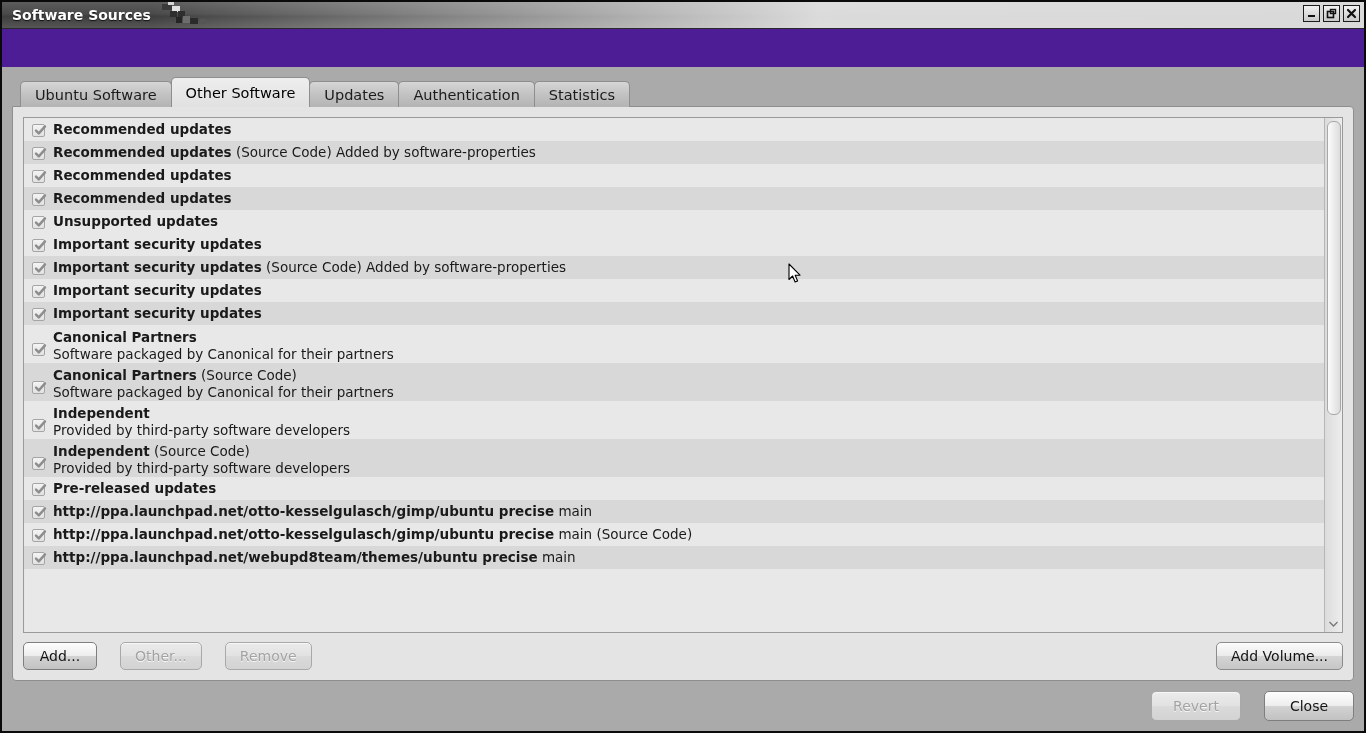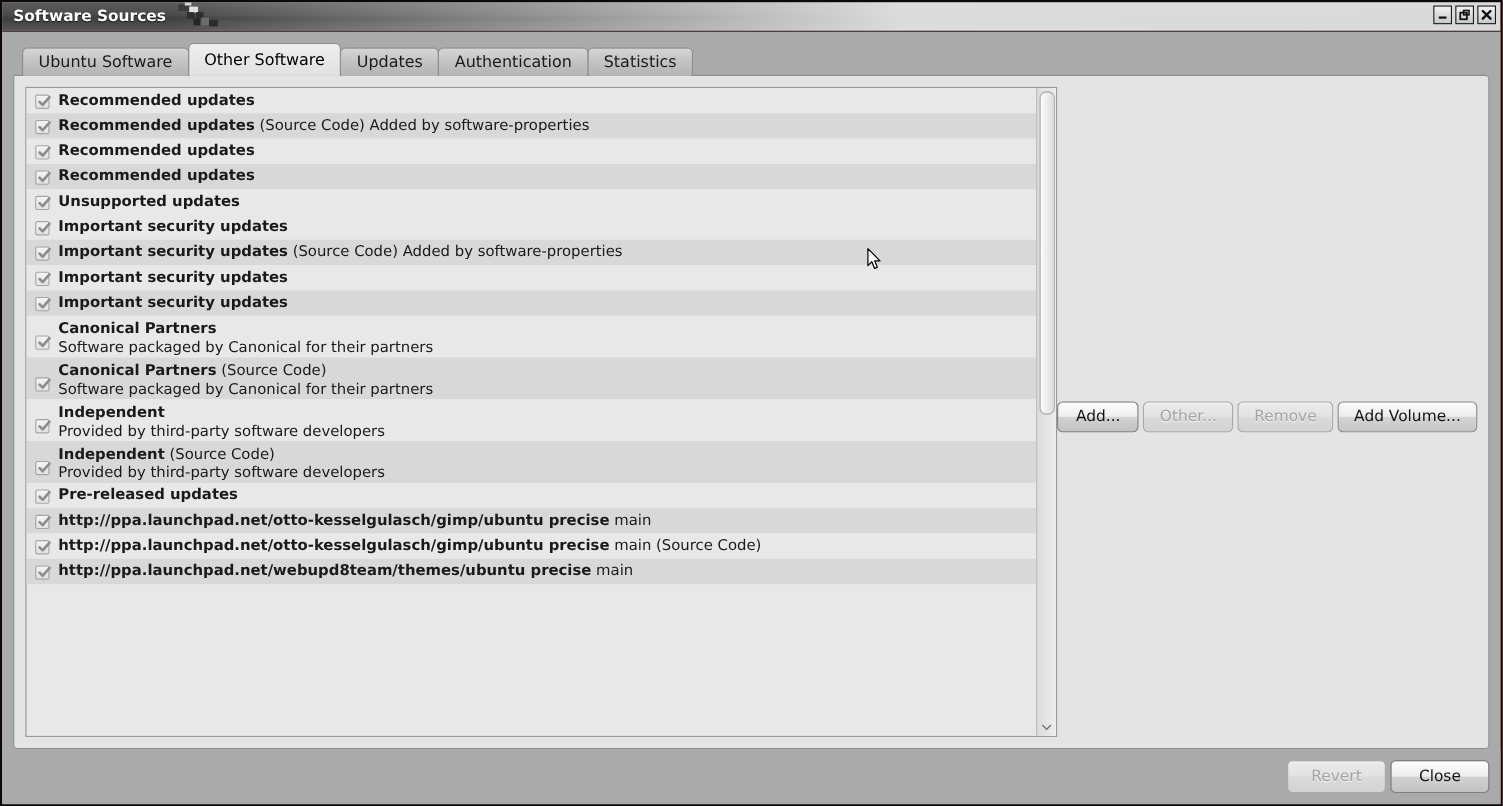--- a/index.html
+++ b/index.html
@@ -16,23 +16,24 @@
   }
 
   
   .window {
     position: absolute;
     left: 0; top: 0;
     width: 1366px;
     height: 733px;
     box-sizing: border-box;
     border: 2px solid #0a0a0a;
-    background: #fca5a5;
+    background: #4c1d95;
     display: flex;
     flex-direction: column;
+    gap: 38px;
   }
 
   
   .titlebar {
     position: relative;
     height: 26px;
     flex: 0 0 26px;
     background: linear-gradient(to bottom, #5c5c5c 0%, #4a4a4a 45%, #3e3e3e 55%, #565656 100%);
     border-bottom: 1px solid #2a2a2a;
     display: flex;
@@ -138,21 +139,21 @@
     z-index: 3;
     color: #000;
   }
   .tabpage {
     flex: 1 1 auto;
     background: #e4e4e4;
     border: 1px solid #8e8e8e;
     border-radius: 0 4px 4px 4px;
     margin-top: -1px;
     display: flex;
-    flex-direction: row;
+    flex-direction: column;
     padding: 10px;
     box-sizing: border-box;
     min-height: 0;
   }
 
   
   .list-wrap {
     flex: 1 1 auto;
     display: flex;
     border: 1px solid #9a9a9a;
@@ -245,21 +246,21 @@
     align-items: center;
     padding-top: 9px;
   }
   .actions .spacer { flex: 1 1 auto; }
 
   .btn {
     box-sizing: border-box;
     height: 28px;
     min-width: 74px;
     padding: 0 14px;
-    margin-right: 4px;
+    margin-right: 23px;
     border: 1px solid #8c8c8c;
     border-radius: 5px;
     background: linear-gradient(to bottom, #fbfbfb 0%, #ececec 48%, #d4d4d4 52%, #c6c6c6 100%);
     font-family: "DejaVu Sans", "Liberation Sans", sans-serif;
     font-size: 14px;
     color: #141414;
     display: inline-flex;
     align-items: center;
     justify-content: center;
     box-shadow: 0 1px 0 rgba(255,255,255,.6) inset;

